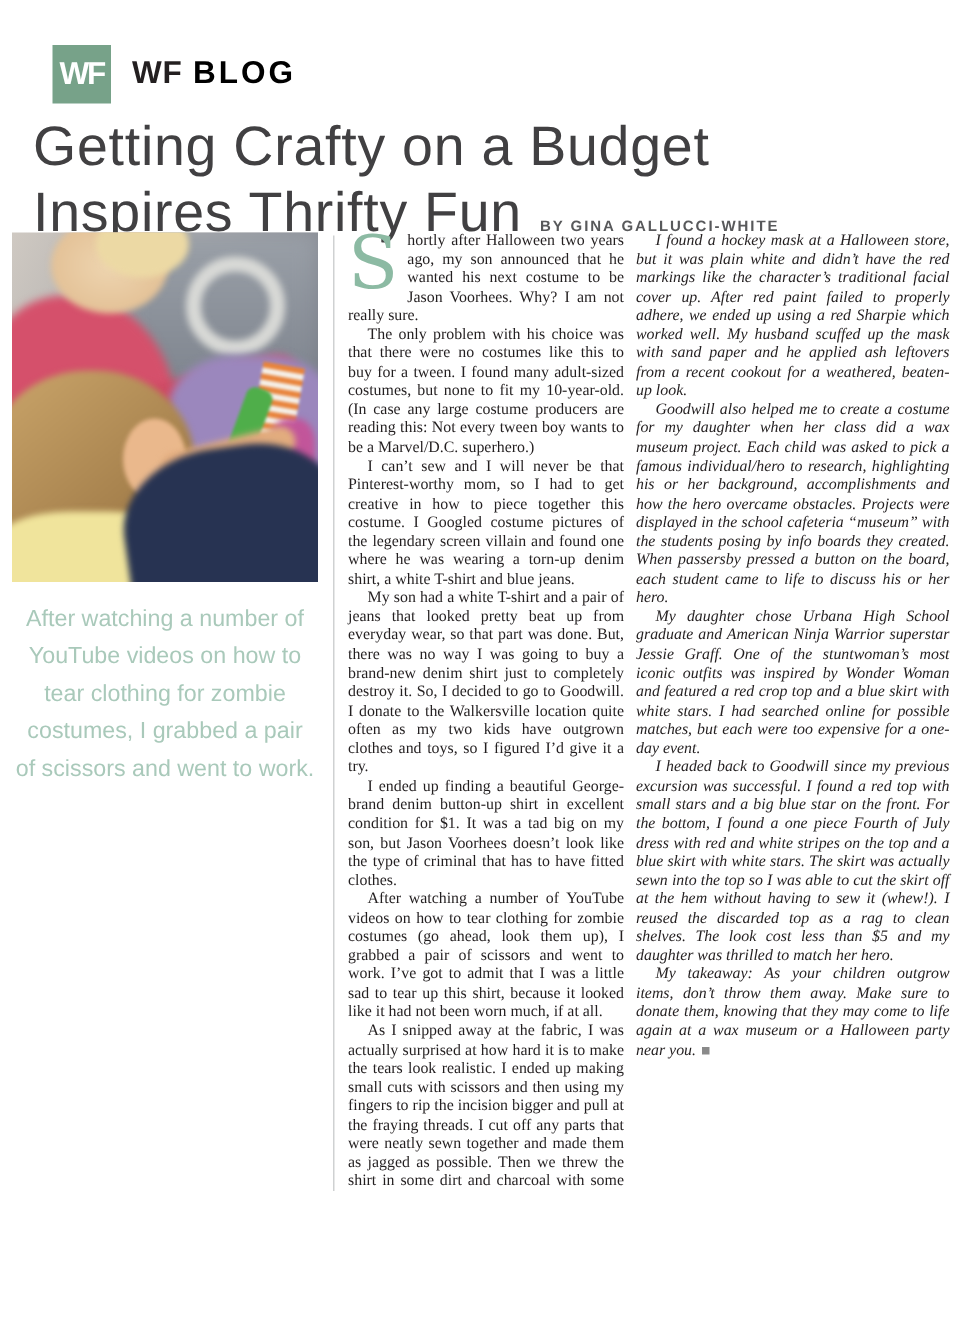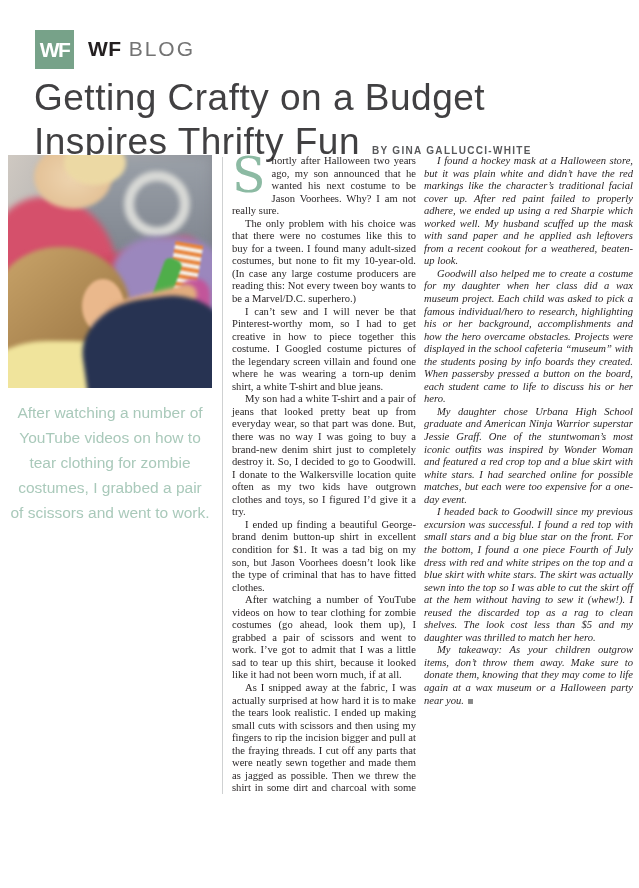--- a/index.html
+++ b/index.html
@@ -7,24 +7,24 @@
         font-family:"Liberation Serif",serif;color:#231f20;}
 
   
   .logo-box{position:absolute;left:35px;top:30px;width:39px;height:39px;background:#77a289;
             display:flex;align-items:center;justify-content:center;}
   .logo-box span{font-family:"Liberation Sans",sans-serif;font-weight:bold;font-size:21px;
                  color:#ffffff;letter-spacing:-1.5px;}
   .blog-label{position:absolute;left:88px;top:37px;font-family:"Liberation Sans",sans-serif;
               font-size:21px;color:#414042;}
   .blog-label .b1{font-weight:bold;color:#231f20;letter-spacing:.5px;margin-right:7px;}
-  .blog-label .b2{font-weight:normal;color:#737373;letter-spacing:2px;}
+  .blog-label .b2{font-weight:bold;color:#000000;letter-spacing:2px;}
 
   
-  .title{position:absolute;left:34px;top:76px;font-family:"Liberation Sans",sans-serif;
+  .title{position:absolute;left:22px;top:76px;font-family:"Liberation Sans",sans-serif;
          font-weight:300;font-size:37px;line-height:44px;color:#414042;letter-spacing:.5px;}
   .title .byline{font-size:10px;font-weight:bold;color:#58595b;letter-spacing:1.3px;
                  margin-left:12px;}
 
   
   .photo{position:absolute;left:8px;top:155px;width:204px;height:233px;overflow:hidden;
          background:linear-gradient(115deg,#cfc9c2 0%,#aaa9aa 40%,#838790 70%,#636973 100%);}
   .photo div{position:absolute;}
   .ph-rack-bg{top:0;right:0;width:130px;height:160px;
               background:linear-gradient(180deg,#9aa0a8,#6f7580);filter:blur(7px);}

